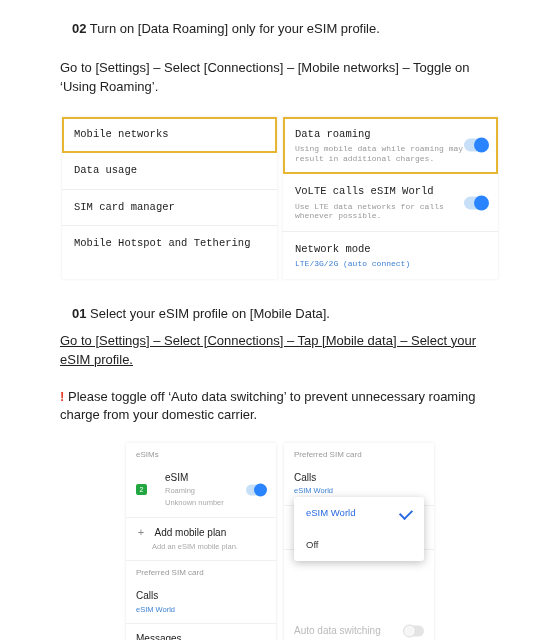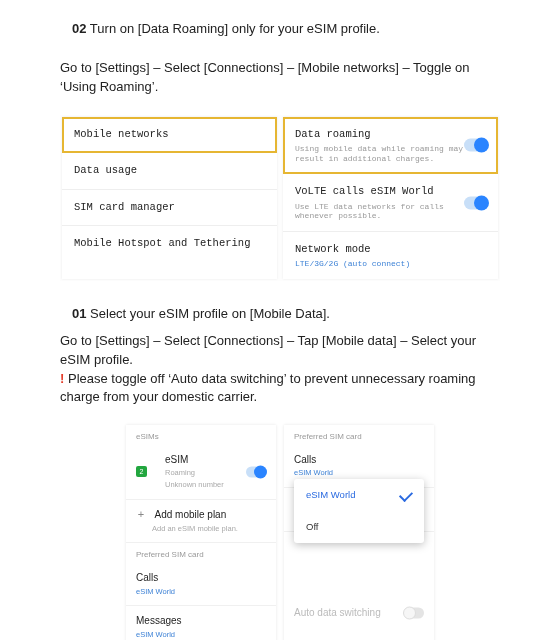--- a/index.html
+++ b/index.html
@@ -196,21 +196,21 @@
         <span class="label">Network mode</span>
         <span class="sub blue">LTE/3G/2G (auto connect)</span>
       </div>
     </div>
   </div>
 
   <p class="step-title" style="margin-bottom:8px;">
     <span class="step-num">01</span>
     <span>Select your eSIM profile on [Mobile Data].</span>
   </p>
-  <p class="instr" style="margin-bottom:0;">Go to [Settings] – Select [Connections] – Tap [Mobile data] – Select your eSIM profile.</p>
+  <p class="instr" style="margin-bottom:18px;text-decoration:underline;">Go to [Settings] – Select [Connections] – Tap [Mobile data] – Select your eSIM profile.</p>
   <p class="instr">
     <span class="warn-mark">!</span>
     <span>Please toggle off ‘Auto data switching’ to prevent unnecessary roaming charge from your domestic carrier.</span>
   </p>
 
   <div class="shot2">
 
     <div class="panel2">
       <div class="p2-header">eSIMs</div>
       <div class="p2-row">

